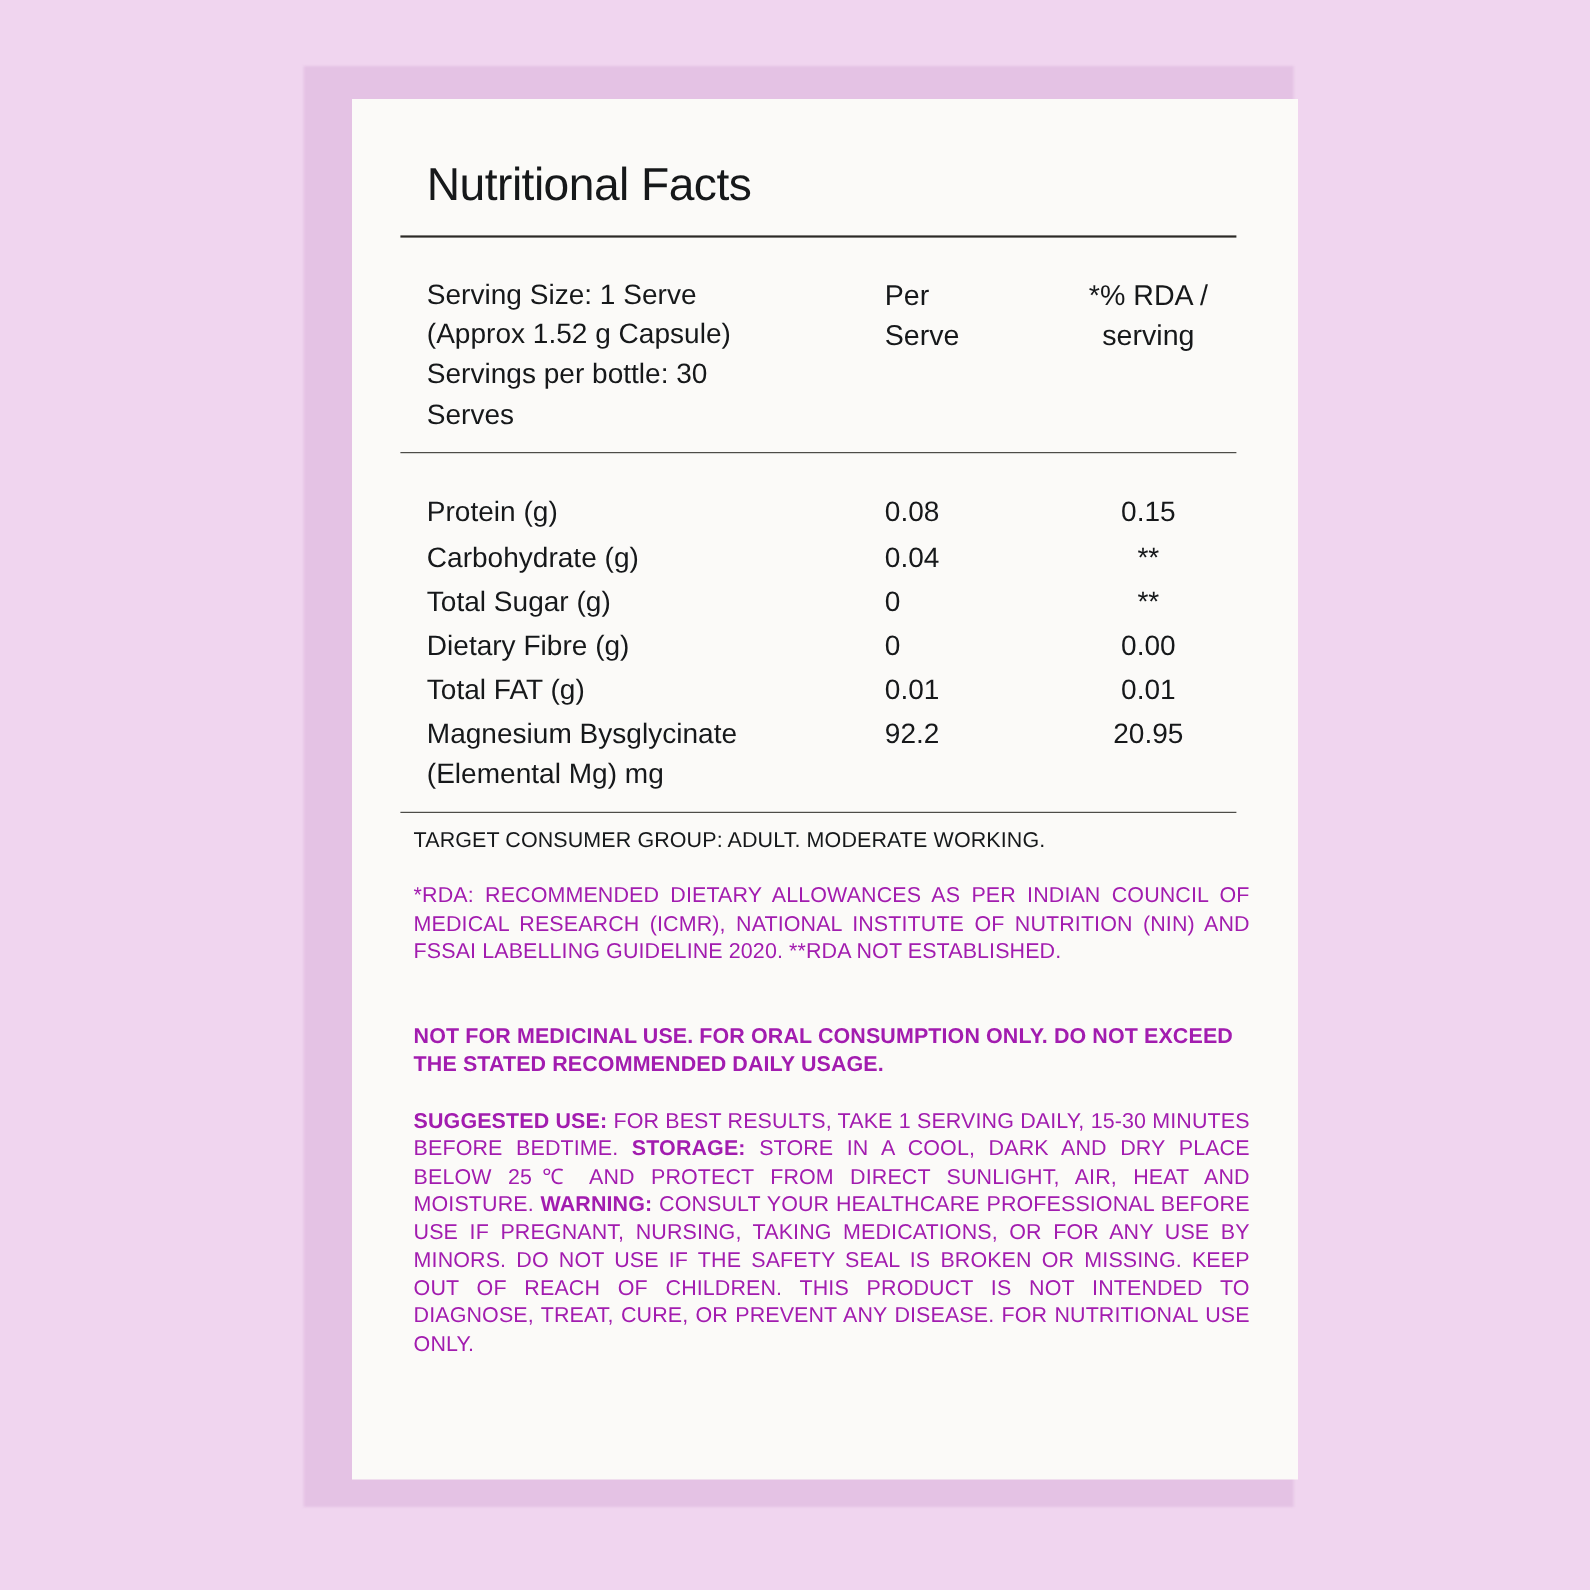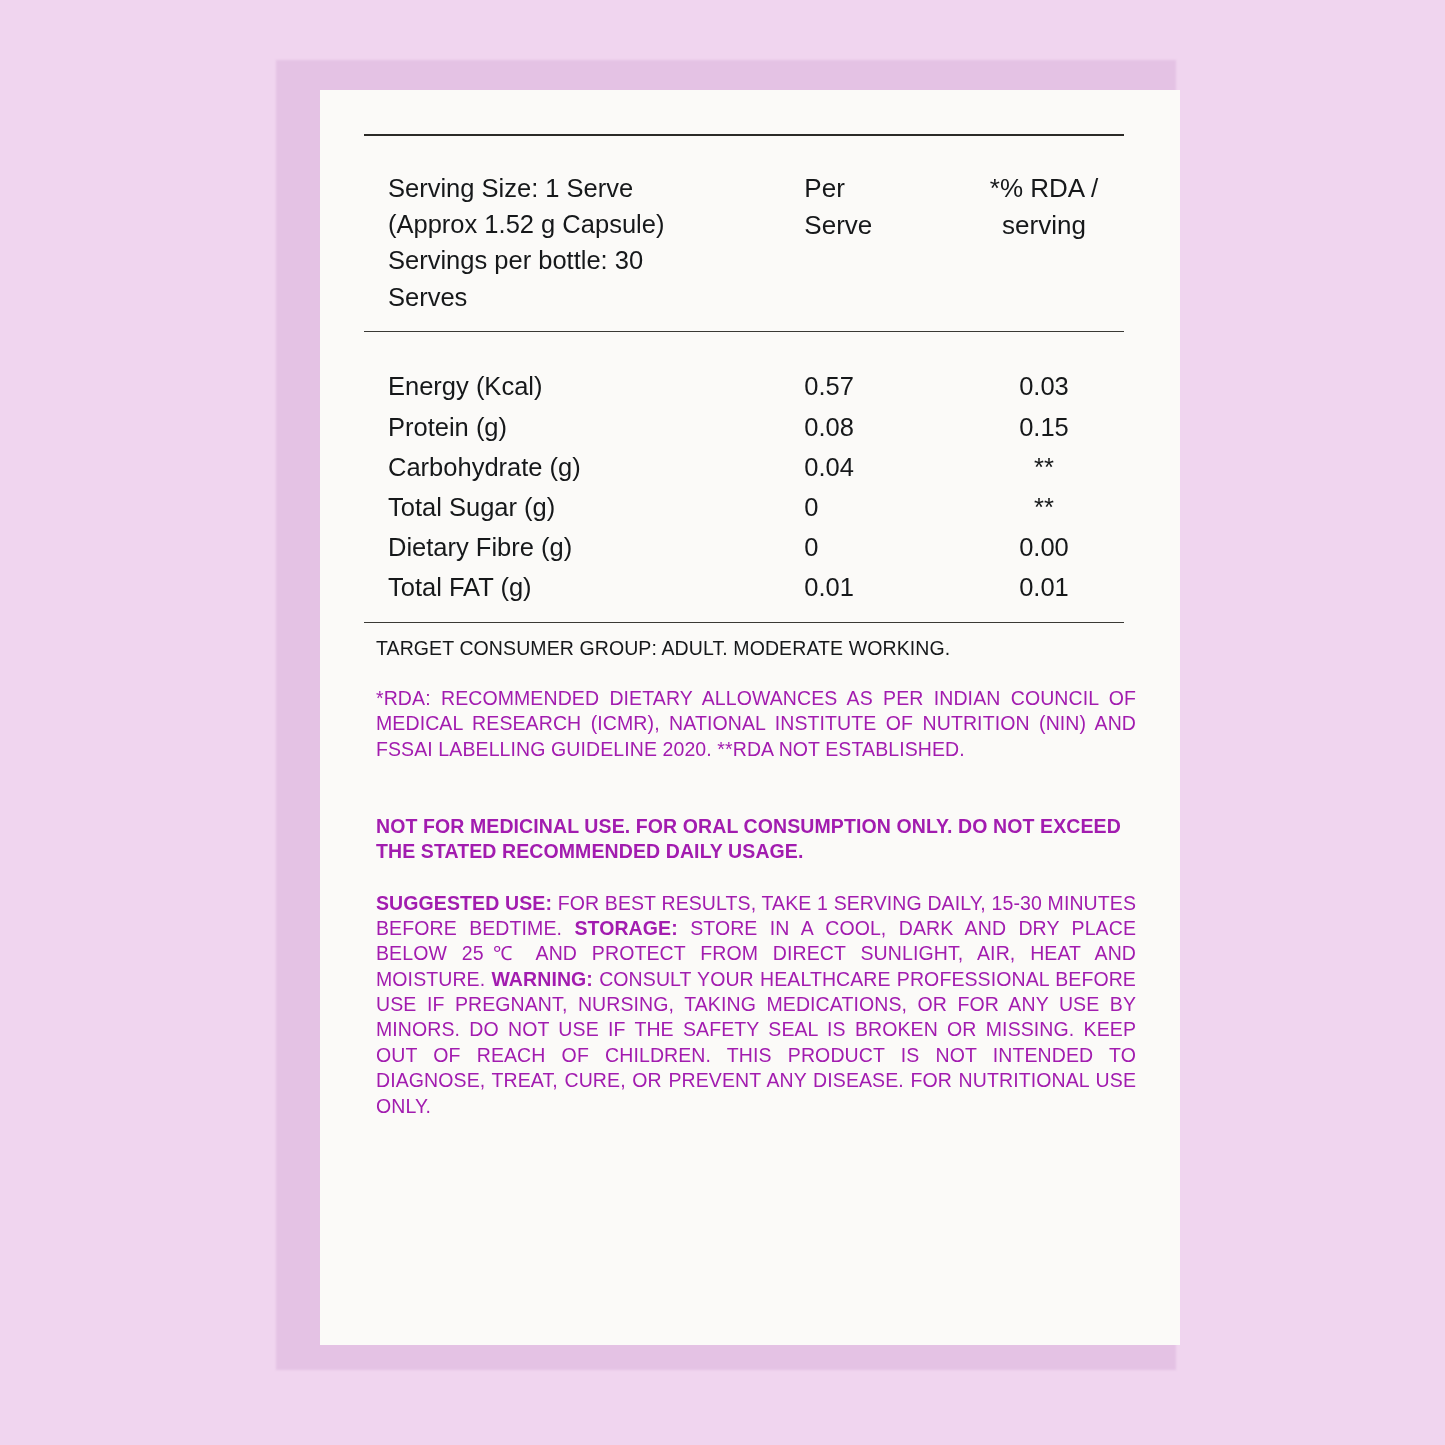--- a/index.html
+++ b/index.html
@@ -102,20 +102,21 @@
     letter-spacing: 0.1px;
   }
 </style>
 </head>
 <body>
 
 <div class="panel-shadow"></div>
 
 <div class="label-panel">
 
+  <div class="title">Nutritional Facts</div>
 
   <div class="rule"></div>
 
   <table class="facts">
     <tbody>
         <tr class="header-row">
       <td class="col-name">
         <div class="serving-block">Serving Size: 1 Serve</div>
         <div class="serving-block">(Approx 1.52 g Capsule)</div>
         <div class="serving-block">Servings per bottle: 30</div>
@@ -131,25 +132,20 @@
       </td>
     </tr>
   </tbody>
     </table>
 
   <div class="rule thin"></div>
 
   <div class="nutrient-rows-wrap">
     <table class="facts">
       <tbody>
-          <tr class="nutrient-row">
-        <td class="col-name">Energy (Kcal)</td>
-        <td class="col-serve">0.57</td>
-        <td class="col-rda">0.03</td>
-      </tr>
       <tr class="nutrient-row">
         <td class="col-name">Protein (g)</td>
         <td class="col-serve">0.08</td>
         <td class="col-rda">0.15</td>
       </tr>
       <tr class="nutrient-row">
         <td class="col-name">Carbohydrate (g)</td>
         <td class="col-serve">0.04</td>
         <td class="col-rda">**</td>
       </tr>
@@ -160,20 +156,25 @@
       </tr>
       <tr class="nutrient-row">
         <td class="col-name">Dietary Fibre (g)</td>
         <td class="col-serve">0</td>
         <td class="col-rda">0.00</td>
       </tr>
       <tr class="nutrient-row">
         <td class="col-name">Total FAT (g)</td>
         <td class="col-serve">0.01</td>
         <td class="col-rda">0.01</td>
+      </tr>
+      <tr class="nutrient-row">
+        <td class="col-name">Magnesium Bysglycinate (Elemental Mg) mg</td>
+        <td class="col-serve">92.2</td>
+        <td class="col-rda">20.95</td>
       </tr>
     </tbody>
       </table>
   </div>
 
   <div class="rule thin"></div>
 
   <div class="target-line">TARGET CONSUMER GROUP: ADULT. MODERATE WORKING.</div>
 
   <div class="block-gap"></div>

